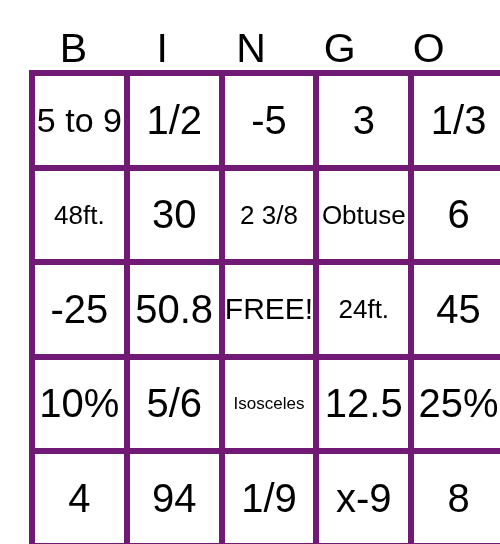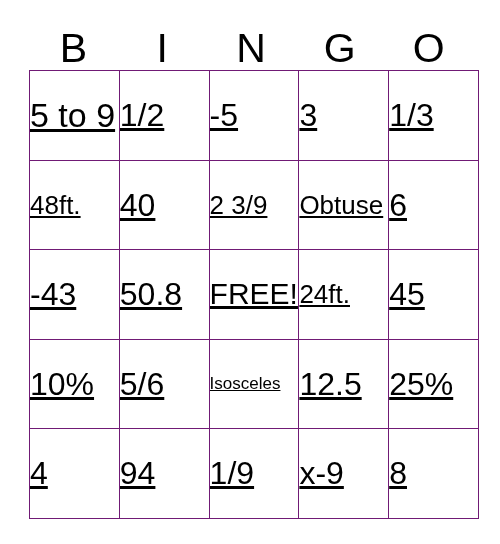--- a/index.html
+++ b/index.html
@@ -39,37 +39,37 @@
     padding-bottom: 1px;
   }
   #grid {
     width: 444px;
     border-collapse: collapse;
     table-layout: fixed;
   }
   #grid td {
     width: 88.8px;
     height: 88.6px;
-    border: 1px solid #701a75;
+    border: 6px solid #701a75;
     padding: 0;
+    text-align: center;
     vertical-align: middle;
     overflow: hidden;
-    text-decoration: underline;
   }
   .cell-text {
     display: block;
     width: 100%;
     line-height: 1.08;
     font-weight: 400;
     color: #000000;
     white-space: normal;
     word-break: normal;
   }
   
-  .fs-xl  { font-size: 32px; }
+  .fs-xl  { font-size: 40px; }
   .fs-lg  { font-size: 26px; }
   .fs-md  { font-size: 34px; }
   .fs-sm  { font-size: 30px; }
   .fs-xs  { font-size: 26px; }
   .fs-xxs { font-size: 17px; }
 </style>
 </head>
 <body>
 
 <div id="bingo-card">
@@ -99,35 +99,35 @@
           </td>
         <td>
             <span class="cell-text fs-xl">1/3</span>
           </td>
       </tr>
       <tr>
         <td>
             <span class="cell-text fs-lg">48ft.</span>
           </td>
         <td>
-            <span class="cell-text fs-xl">40</span>
+            <span class="cell-text fs-xl">30</span>
           </td>
         <td>
-            <span class="cell-text fs-lg">2 3/9</span>
+            <span class="cell-text fs-lg">2 3/8</span>
           </td>
         <td>
             <span class="cell-text fs-xs">Obtuse</span>
           </td>
         <td>
             <span class="cell-text fs-xl">6</span>
           </td>
       </tr>
       <tr>
         <td>
-            <span class="cell-text fs-xl">-43</span>
+            <span class="cell-text fs-xl">-25</span>
           </td>
         <td>
             <span class="cell-text fs-xl">50.8</span>
           </td>
         <td>
             <span class="cell-text fs-sm">FREE!</span>
           </td>
         <td>
             <span class="cell-text fs-lg">24ft.</span>
           </td>

